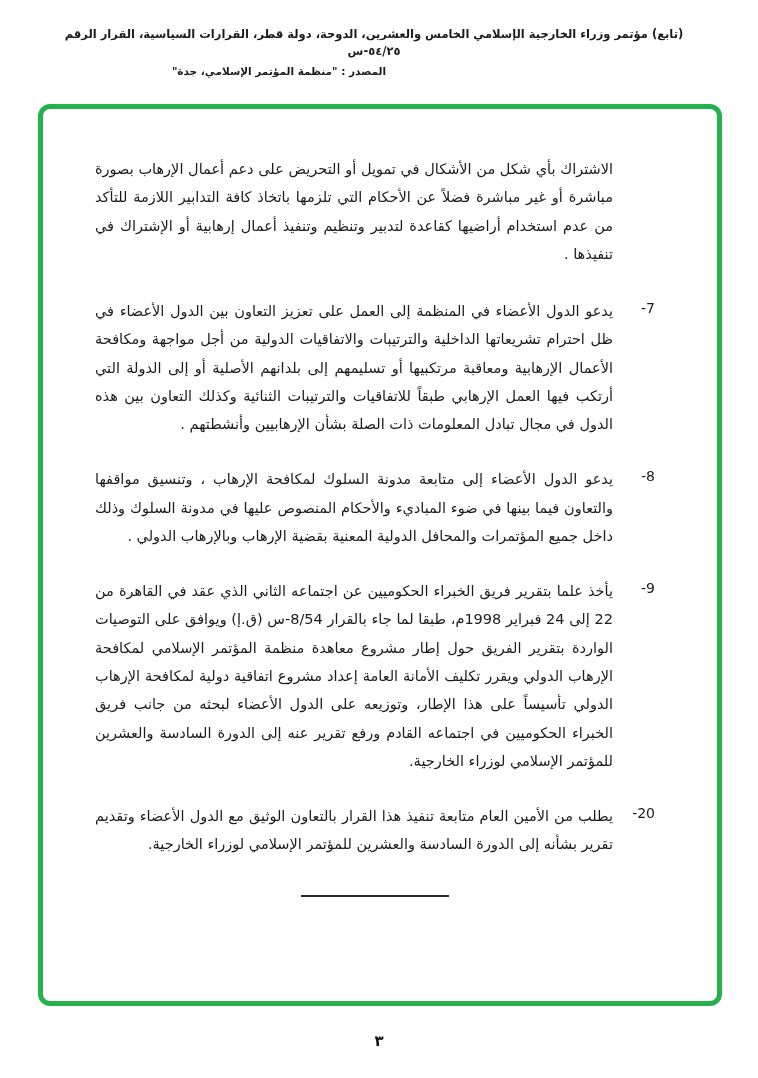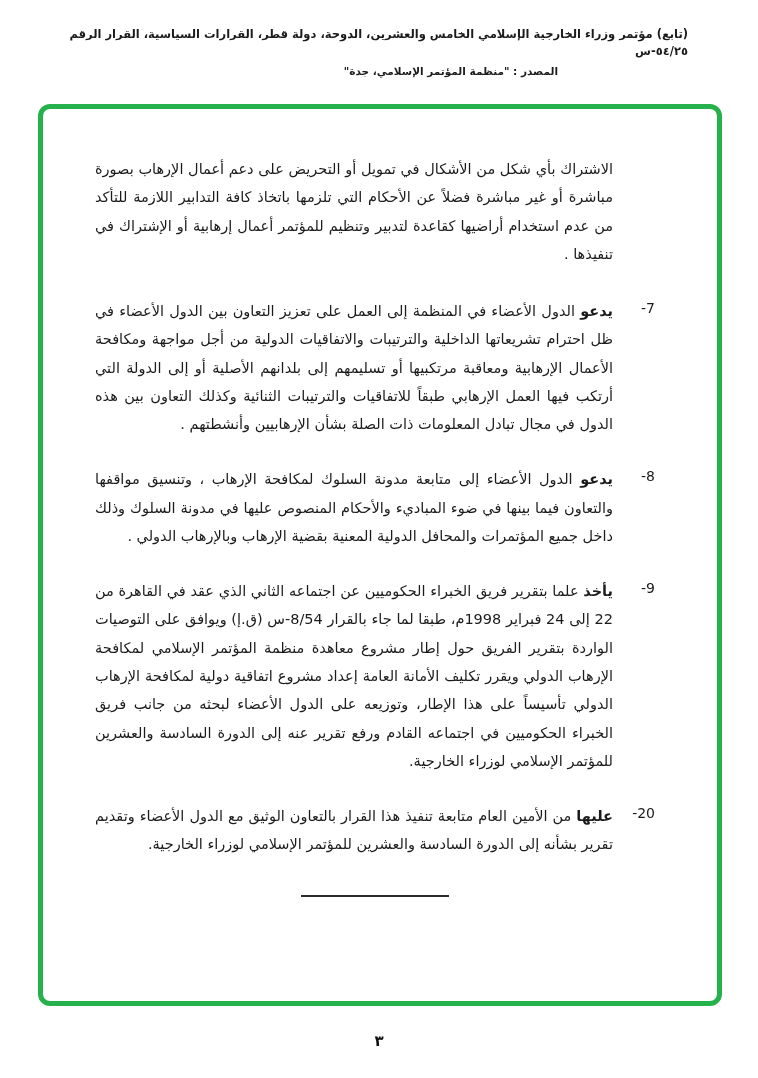--- a/index.html
+++ b/index.html
@@ -8,21 +8,21 @@
     background: #ffffff;
     font-family: "DejaVu Sans", sans-serif;
     color: #1b1b1b;
     position: relative;
     overflow: hidden;
   }
   .header {
     position: absolute;
     top: 26px; left: 0; right: 0;
     direction: rtl;
-    text-align: right;
+    text-align: center;
   }
   .header-line1 {
     font-size: 11.5px;
     font-weight: bold;
     line-height: 1.5;
     padding: 0 70px 0 60px;
     letter-spacing: 0.2px;
   }
   .header-line2 {
     font-size: 10.5px;
@@ -61,21 +61,21 @@
     padding-top: 3px;
     padding-left: 4px;
   }
   .ptext {
     flex: 1;
     font-size: 14.5px;
     line-height: 1.95;
     text-align: justify;
     text-justify: inter-word;
   }
-  .lead { font-weight: bold; }
+  .lead { font-weight: normal; }
   .intro .ptext { margin-bottom: 2px; }
   .end-divider {
     width: 148px;
     border: none;
     border-top: 2px solid #2a2a2a;
     margin: 36px auto 0 auto;
   }
   .page-number {
     position: absolute;
     bottom: 28px;
@@ -92,41 +92,41 @@
 <div class="header">
   <div class="header-line1">(تابع) مؤتمر وزراء الخارجية الإسلامي الخامس والعشرين، الدوحة، دولة قطر، القرارات السياسية، القرار الرقم ٥٤/٢٥-س</div>
   <div class="header-line2">المصدر :  "منظمة المؤتمر الإسلامي، جدة"</div>
 </div>
 
 <div class="doc-frame">
   <div class="doc-content">
 
     <div class="para intro">
       <div class="num"></div>
-      <div class="ptext">الاشتراك بأي شكل من الأشكال في تمويل أو التحريض على دعم أعمال الإرهاب بصورة مباشرة أو غير مباشرة فضلاً عن الأحكام التي تلزمها باتخاذ كافة التدابير اللازمة للتأكد من عدم استخدام أراضيها كقاعدة لتدبير وتنظيم للمؤتمر أعمال إرهابية أو الإشتراك في تنفيذها .</div>
+      <div class="ptext">الاشتراك بأي شكل من الأشكال في تمويل أو التحريض على دعم أعمال الإرهاب بصورة مباشرة أو غير مباشرة فضلاً عن الأحكام التي تلزمها باتخاذ كافة التدابير اللازمة للتأكد من عدم استخدام أراضيها كقاعدة لتدبير وتنظيم وتنفيذ أعمال إرهابية أو الإشتراك في تنفيذها .</div>
     </div>
 
     <div class="para">
       <div class="num">-7</div>
       <div class="ptext"><span class="lead">يدعو</span> <span>الدول الأعضاء في المنظمة إلى العمل على تعزيز التعاون بين الدول الأعضاء في ظل احترام تشريعاتها الداخلية والترتيبات والاتفاقيات الدولية من أجل مواجهة ومكافحة الأعمال الإرهابية ومعاقبة مرتكبيها أو تسليمهم إلى بلدانهم الأصلية أو إلى الدولة التي أرتكب فيها العمل الإرهابي طبقاً للاتفاقيات والترتيبات الثنائية وكذلك التعاون بين هذه الدول في مجال تبادل المعلومات ذات الصلة بشأن الإرهابيين وأنشطتهم .</span></div>
     </div>
 
     <div class="para">
       <div class="num">-8</div>
       <div class="ptext"><span class="lead">يدعو</span> <span>الدول الأعضاء إلى متابعة مدونة السلوك لمكافحة الإرهاب ، وتنسيق مواقفها والتعاون فيما بينها في ضوء المباديء والأحكام المنصوص عليها في مدونة السلوك  وذلك داخل جميع المؤتمرات والمحافل الدولية المعنية بقضية الإرهاب وبالإرهاب الدولي .</span></div>
     </div>
 
     <div class="para">
       <div class="num">-9</div>
       <div class="ptext"><span class="lead">يأخذ</span> <span>علما بتقرير فريق الخبراء الحكوميين عن اجتماعه الثاني الذي عقد في القاهرة من 22 إلى 24 فبراير 1998م، طبقا لما جاء بالقرار 8/54-س (ق.إ) ويوافق على التوصيات الواردة بتقرير الفريق حول إطار مشروع معاهدة منظمة المؤتمر الإسلامي لمكافحة الإرهاب الدولي ويقرر تكليف الأمانة العامة إعداد مشروع اتفاقية دولية لمكافحة الإرهاب الدولي تأسيساً على هذا الإطار، وتوزيعه على الدول الأعضاء لبحثه من جانب فريق الخبراء الحكوميين في اجتماعه القادم ورفع تقرير عنه إلى الدورة السادسة والعشرين للمؤتمر الإسلامي لوزراء الخارجية.</span></div>
     </div>
 
     <div class="para">
       <div class="num">-20</div>
-      <div class="ptext"><span class="lead">عليها</span> <span>من الأمين العام متابعة تنفيذ هذا القرار بالتعاون الوثيق مع الدول الأعضاء وتقديم تقرير بشأنه إلى الدورة السادسة والعشرين للمؤتمر الإسلامي لوزراء الخارجية.</span></div>
+      <div class="ptext"><span class="lead">يطلب</span> <span>من الأمين العام متابعة تنفيذ هذا القرار بالتعاون الوثيق مع الدول الأعضاء وتقديم تقرير بشأنه إلى الدورة السادسة والعشرين للمؤتمر الإسلامي لوزراء الخارجية.</span></div>
     </div>
 
     <hr class="end-divider">
 
   </div>
 </div>
 
 <div class="page-number">٣</div>
 
 </body></html>

